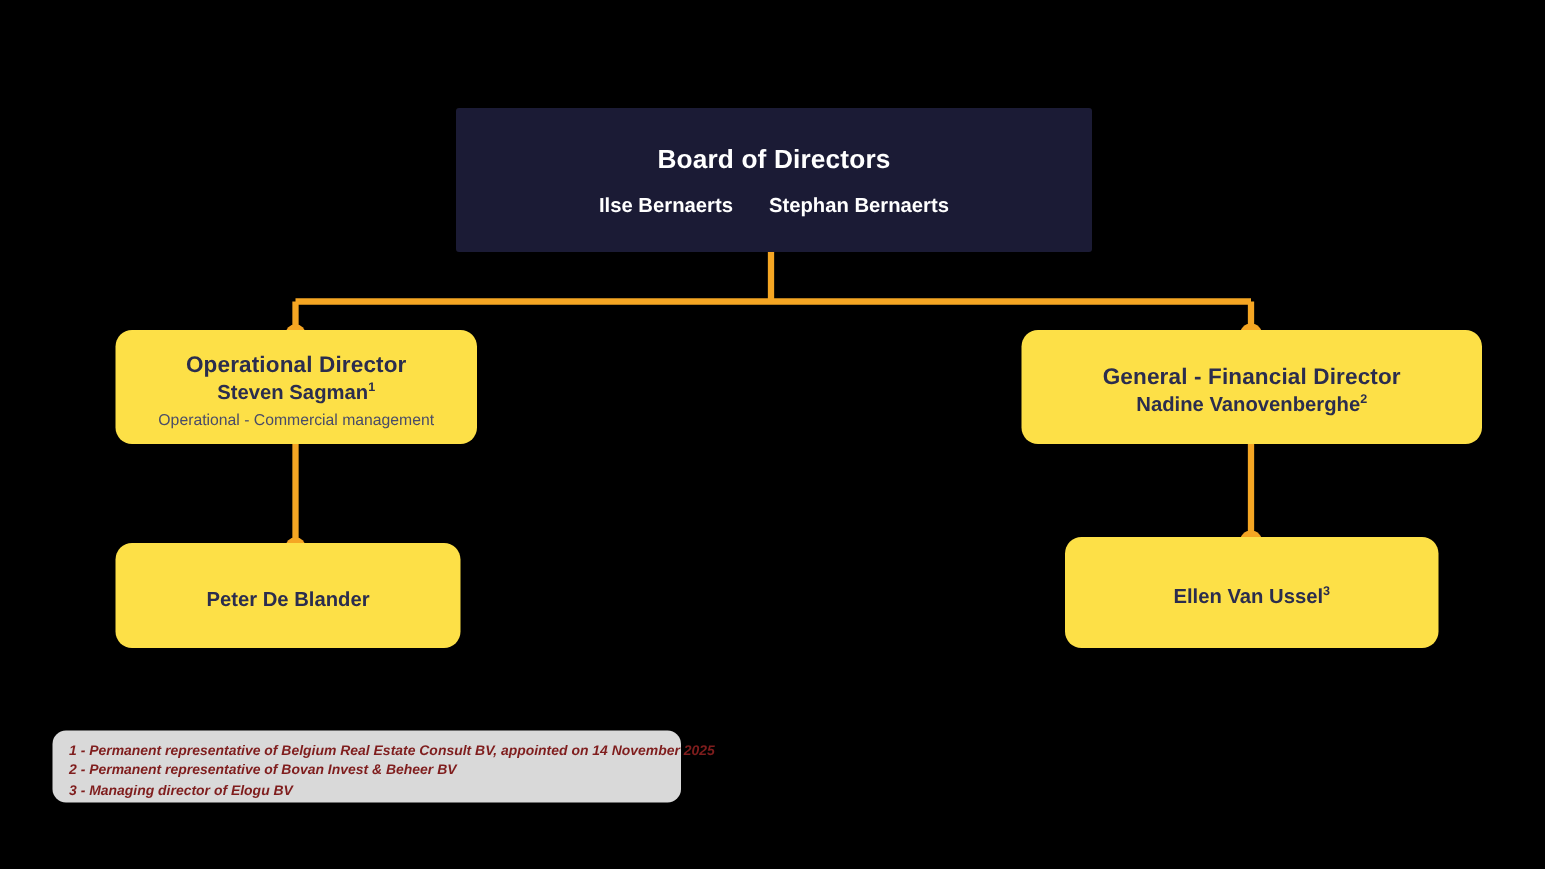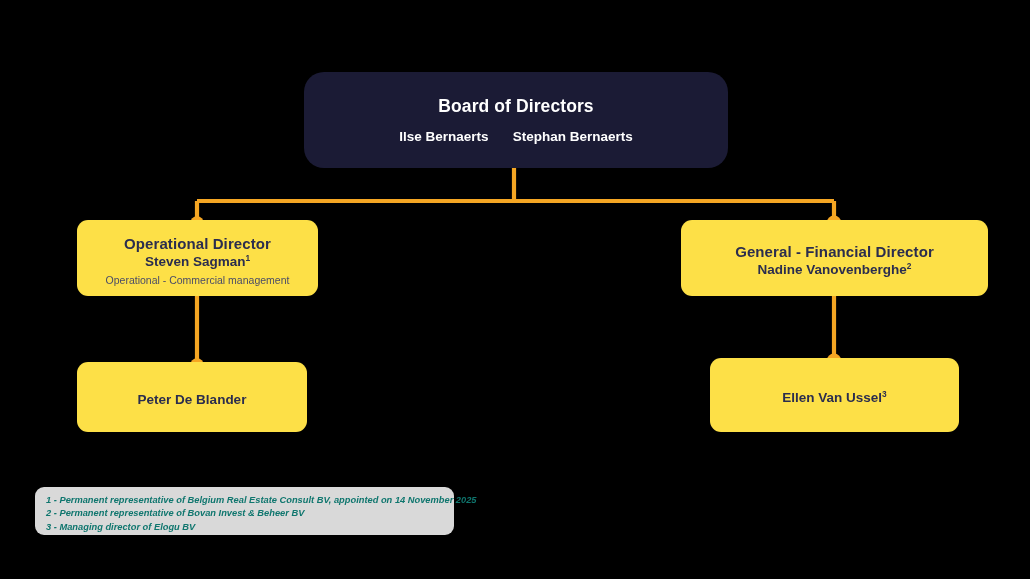--- a/index.html
+++ b/index.html
@@ -57,21 +57,21 @@
   .node-sub {
     color: #4a4c68;
   }
 
   
   #node-board {
     left: 304px;
     top: 72px;
     width: 424px;
     height: 96px;
-    border-radius: 20px;
+    border-radius: 2px;
   }
   #node-board .node-title {
     font-size: 17.5px;
     margin-bottom: 12px;
   }
   #board-people {
     display: flex;
     flex-direction: row;
     gap: 24px;
     font-size: 13.5px;
@@ -132,21 +132,21 @@
   #footnotes {
     position: absolute;
     left: 35px;
     top: 487px;
     width: 419px;
     height: 48px;
     box-sizing: border-box;
     background: #d9d9d9;
     border-radius: 9px;
     padding: 7px 10px 7px 11px;
-    color: #0f766e;
+    color: #7f1d1d;
   }
   .footnote-line {
     font-size: 9.3px;
     font-style: italic;
     font-weight: bold;
     line-height: 13.3px;
     white-space: nowrap;
   }
 </style>
 </head>

